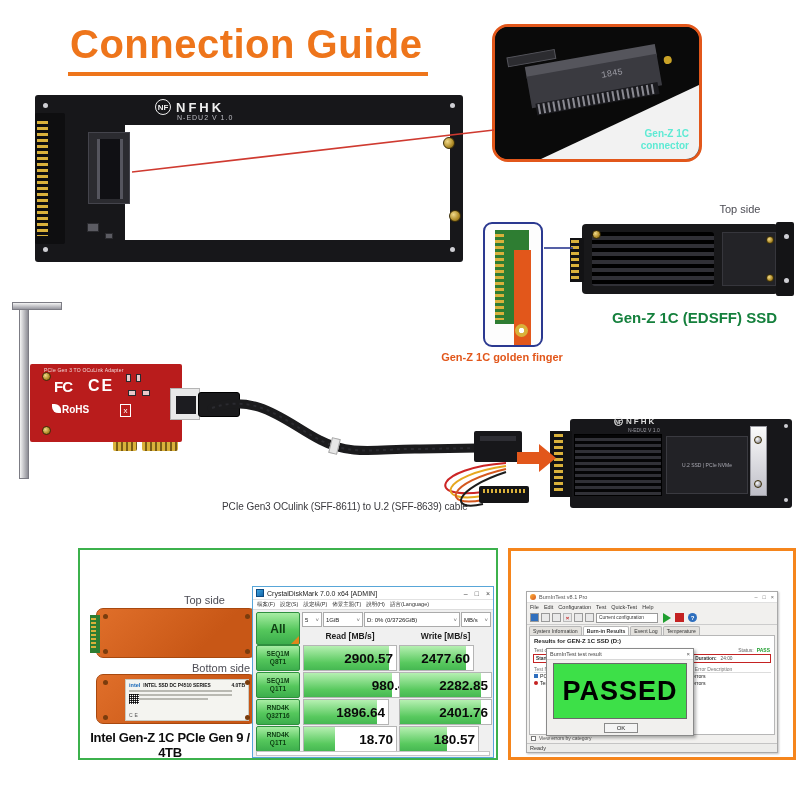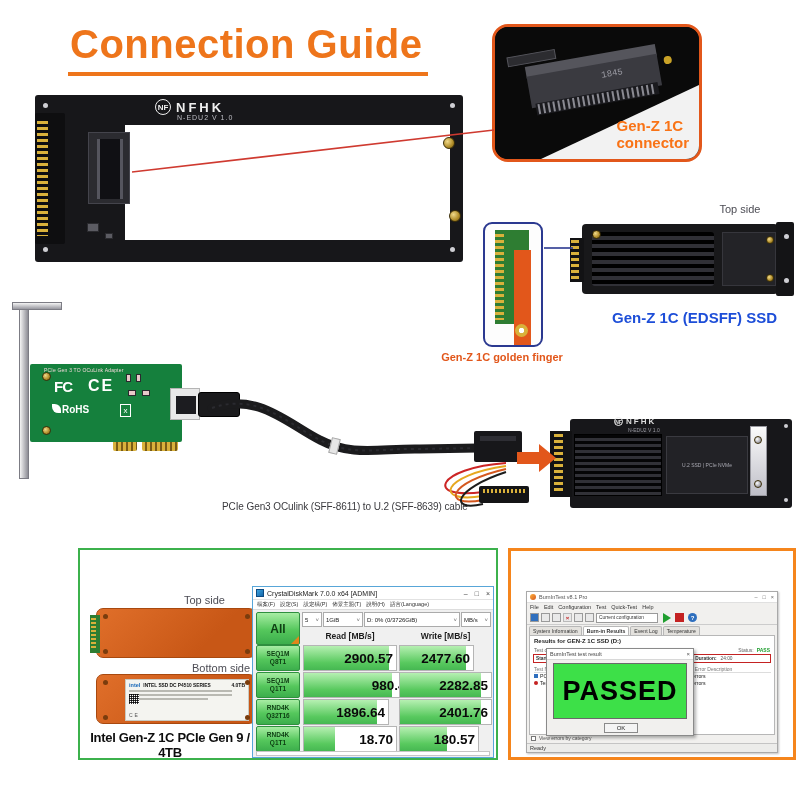--- a/index.html
+++ b/index.html
@@ -31,22 +31,22 @@
   #board .brand{font-size:13px;font-weight:800;letter-spacing:3px}
   #board .model{left:142px;top:19px;font-size:7px;color:#bdbdc4;letter-spacing:1px}
   .smd{background:#5b5b62;border:1px solid #2a2a2e}
 
   
   #overlay{left:0;top:0;width:800px;height:800px;pointer-events:none;z-index:5}
 
   
   #callout{left:492px;top:24px;width:210px;height:138px;background:#070707;
       border:3px solid #e2571b;border-radius:16px;overflow:hidden;z-index:4}
-  #callout .lbl{right:10px;bottom:8px;color:#f97316;font-weight:800;font-size:15px;
-      line-height:1.15;text-align:left;z-index:2}
+  #callout .lbl{right:10px;bottom:8px;color:#5eead4;font-weight:800;font-size:10px;
+      line-height:1.15;text-align:right;z-index:2}
 
   
   #gfbox{left:483px;top:222px;width:60px;height:125px;border:2px solid #2b3990;border-radius:9px;background:#fdfdfd;overflow:hidden}
   #gfbox .pcb{left:10px;top:6px;width:34px;height:94px;background:#2e7d32}
   #gfbox .pcb .comb{left:0;top:4px;width:9px;height:86px;
       background:repeating-linear-gradient(to bottom,#d9b13b 0 3px,#2e7d32 3px 6px)}
   #gfbox .orange{left:29px;top:26px;width:17px;height:95px;background:#e2571b}
   #gfbox .ring{left:30px;top:100px;width:13px;height:13px;border-radius:50%;
       background:radial-gradient(#fff 28%,#d9b13b 32%)}
   #gflabel{left:437px;top:351px;width:130px;text-align:center;color:#e2571b;font-weight:700;font-size:11px}
@@ -55,27 +55,27 @@
   #topside1{left:690px;top:203px;width:100px;text-align:center;font-size:11px;color:#4d4d55}
   #ssd1{left:570px;top:222px;width:224px;height:74px}
   #ssd1 .body{left:12px;top:2px;width:196px;height:70px;background:#18181a;border-radius:4px}
   #ssd1 .tab{left:0;top:16px;width:14px;height:44px;background:#121214}
   #ssd1 .tab .comb{left:1px;top:2px;width:8px;height:40px;
       background:repeating-linear-gradient(to bottom,#d9b13b 0 3px,#121214 3px 6px)}
   #ssd1 .fins{left:22px;top:10px;width:122px;height:54px;border-radius:3px;
       background:repeating-linear-gradient(to bottom,#000 0 4px,#303036 4px 8px)}
   #ssd1 .panel{left:152px;top:10px;width:54px;height:54px;background:#232327;border:1px solid #36363c}
   #ssd1 .bracket{left:206px;top:0;width:18px;height:74px;background:#141416;border-radius:2px}
-  #edsfflabel{left:592px;top:309px;width:205px;text-align:center;color:#1d4ed8;font-weight:800;font-size:15px}
+  #edsfflabel{left:592px;top:309px;width:205px;text-align:center;color:#15803d;font-weight:800;font-size:15px}
 
   
   #redcard{left:12px;top:298px;width:218px;height:188px}
   #redcard .brk-tab{left:0;top:4px;width:50px;height:8px;background:linear-gradient(#f4f4f4,#97979f);border:1px solid #7c7c84}
   #redcard .brk-bar{left:7px;top:11px;width:10px;height:170px;background:linear-gradient(to right,#f4f4f4,#8d8d95);border:1px solid #7c7c84}
-  #redcard .pcb{left:18px;top:66px;width:152px;height:78px;background:#15803d;border-radius:2px}
+  #redcard .pcb{left:18px;top:66px;width:152px;height:78px;background:#b91c1c;border-radius:2px}
   #redcard .silk{left:14px;top:3px;font-size:5px;color:#f2d9d9;letter-spacing:.2px}
   #redcard .fcc{left:24px;top:14px;font-size:15px;font-weight:800;color:#fff;letter-spacing:-1px}
   #redcard .ce{left:58px;top:13px;font-size:16px;font-weight:800;color:#fff;letter-spacing:2px}
   #redcard .rohs{left:22px;top:40px;font-size:10px;font-weight:700;color:#fff}
   #redcard .leaf{display:inline-block;width:9px;height:9px;background:#fff;border-radius:0 70% 0 70%;margin-right:1px}
   #redcard .trash{left:90px;top:40px;width:11px;height:13px;border:1.2px solid #fff;color:#fff;
       font-size:8px;line-height:11px;text-align:center}
   #redcard .oculink{left:158px;top:90px;width:30px;height:32px;background:#e9e9e9;border:1px solid #b4b4b4}
   #redcard .oculink .slot{left:5px;top:7px;width:20px;height:18px;background:#1c1c20}
   #redcard .plug{left:186px;top:94px;width:42px;height:25px;background:#1b1b1d;border-radius:3px;border:1px solid #000}

